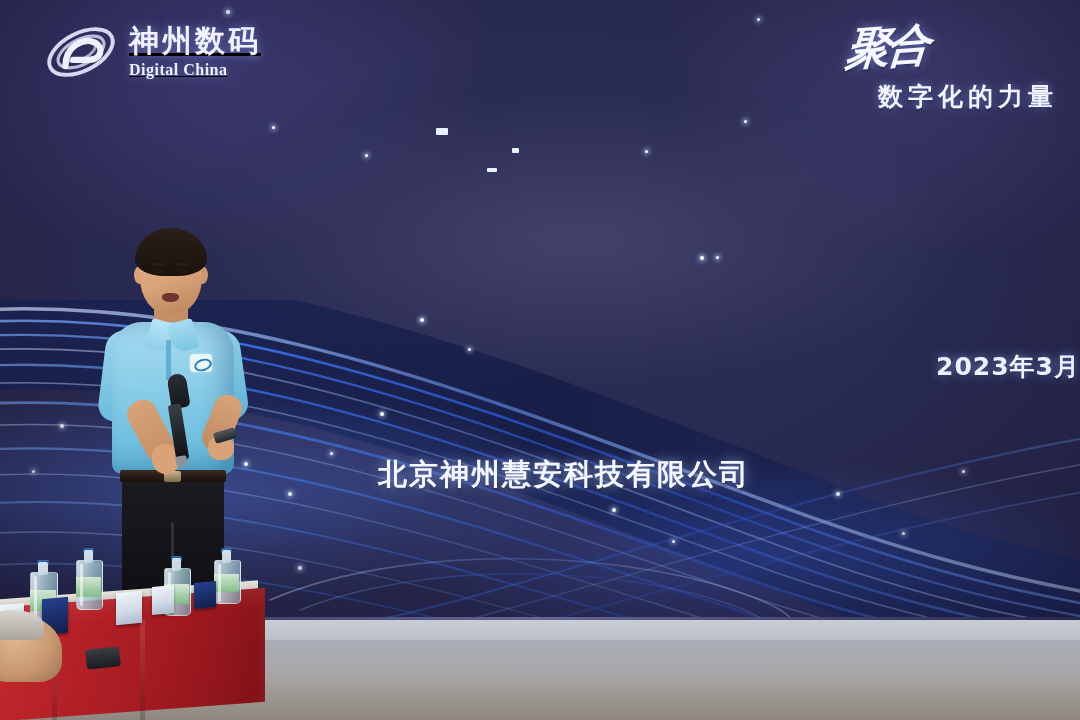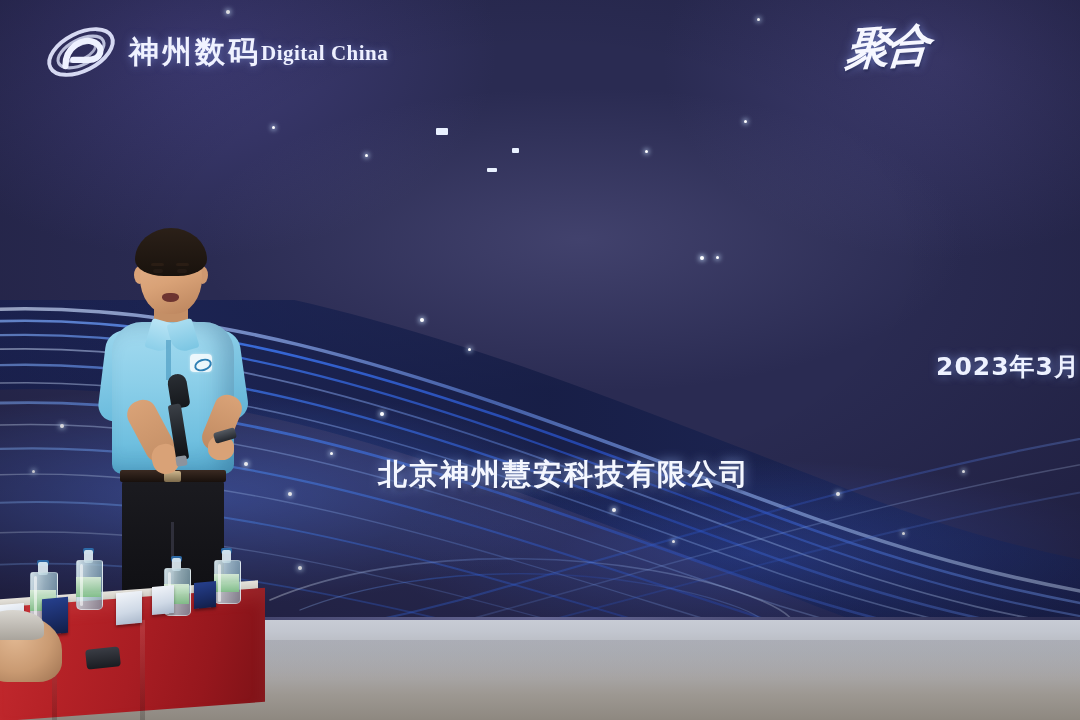--- a/index.html
+++ b/index.html
@@ -81,28 +81,28 @@
     position:absolute;left:0;top:455px;width:1080px;text-align:center;
     font-size:29px;font-weight:bold;color:#f4f7ff;letter-spacing:2px;
     font-family:"DejaVu Sans","Liberation Sans",sans-serif;
     text-shadow:0 0 12px rgba(160,190,255,.8), 0 2px 4px rgba(10,10,40,.7);
     margin-left:24px;
   }
 
   
   .brand{position:absolute;left:42px;top:16px;display:flex;align-items:center;gap:9px;}
   .brand-mark{width:78px;height:72px;flex:0 0 auto;}
-  .brand-text{display:flex;flex-direction:row;line-height:1;}
+  .brand-text{display:flex;flex-direction:column;line-height:1;text-decoration:underline;}
   .brand-cn{
     font-size:30px;font-weight:bold;color:#f0f2ff;letter-spacing:3px;
     font-family:"DejaVu Sans","Liberation Sans",sans-serif;
     text-shadow:0 0 8px rgba(140,160,240,.6);
   }
   .brand-en{
-    margin-top:6px;font-size:21px;font-weight:bold;color:#eef0ff;letter-spacing:.5px;
+    margin-top:6px;font-size:16px;font-weight:bold;color:#eef0ff;letter-spacing:.5px;
     font-family:"Liberation Serif","DejaVu Serif",serif;
     text-shadow:0 0 7px rgba(140,160,240,.55);
   }
 
   
   .event-logo{position:absolute;right:22px;top:14px;width:250px;height:104px;}
   .event-cal{
     position:absolute;left:38px;top:2px;width:140px;height:66px;
     font-family:"DejaVu Serif","Liberation Serif",serif;
     font-size:44px;font-weight:bold;color:#f6f7ff;
@@ -352,20 +352,21 @@
       <path d="M30 64 C30 40 52 26 68 34 C80 40 76 56 60 56 L40 56" fill="none" stroke="#eef1ff" stroke-width="8" stroke-linecap="round"></path>
     </svg>
     <div class="brand-text">
       <div class="brand-cn">神州数码</div>
       <div class="brand-en">Digital China</div>
     </div>
   </div>
 
   <div class="event-logo">
     <div class="event-cal">聚合</div>
+    <div class="event-sub">数字化的力量</div>
   </div>
 
   <div class="slide-date">2023年3月</div>
   <div class="slide-company">北京神州慧安科技有限公司</div>
 
   <div class="floor"></div>
   <div class="floor-line"></div>
   <div class="floor-shadow"></div>
 
   <div class="presenter">

